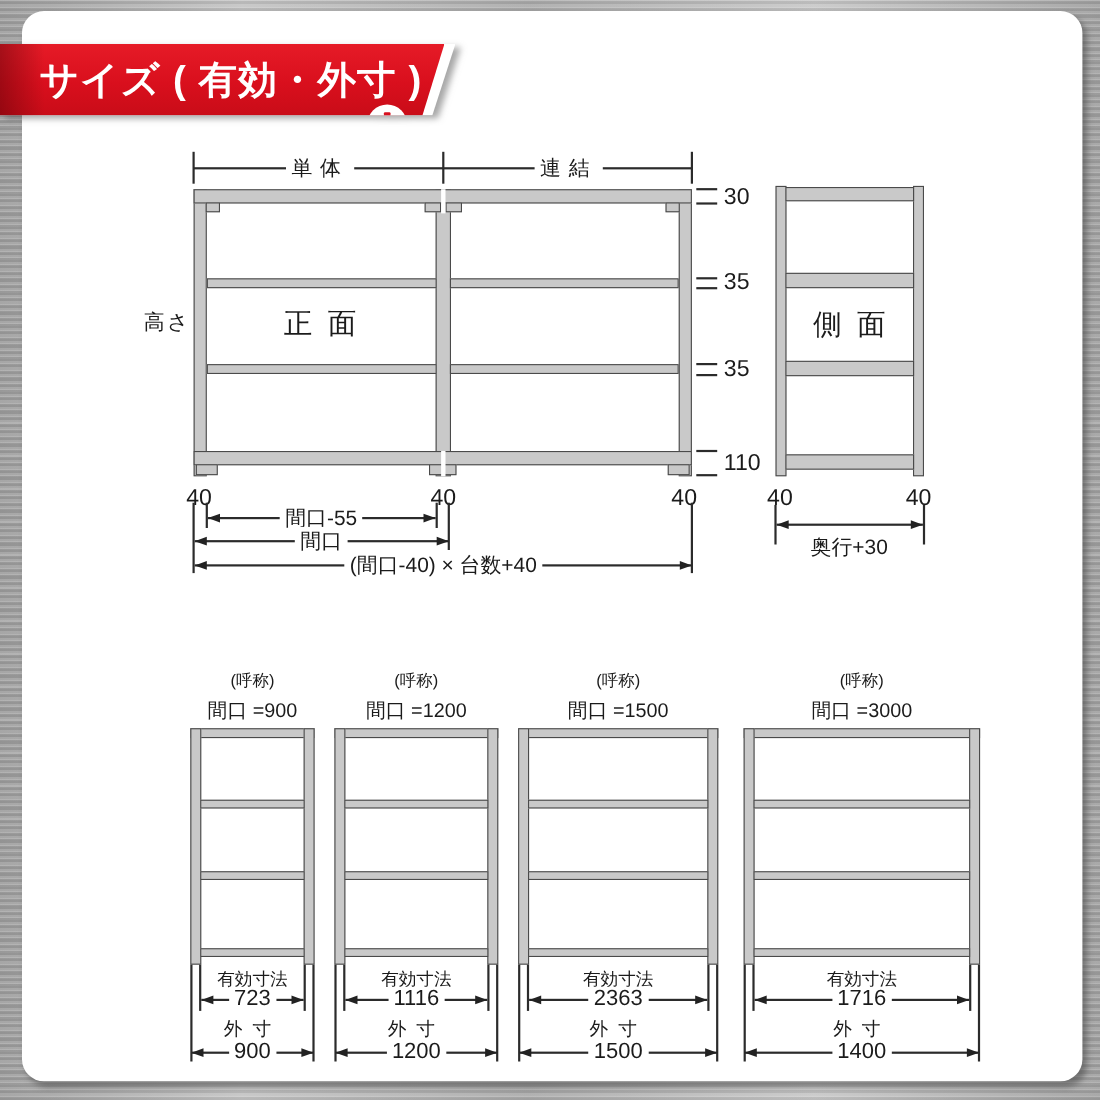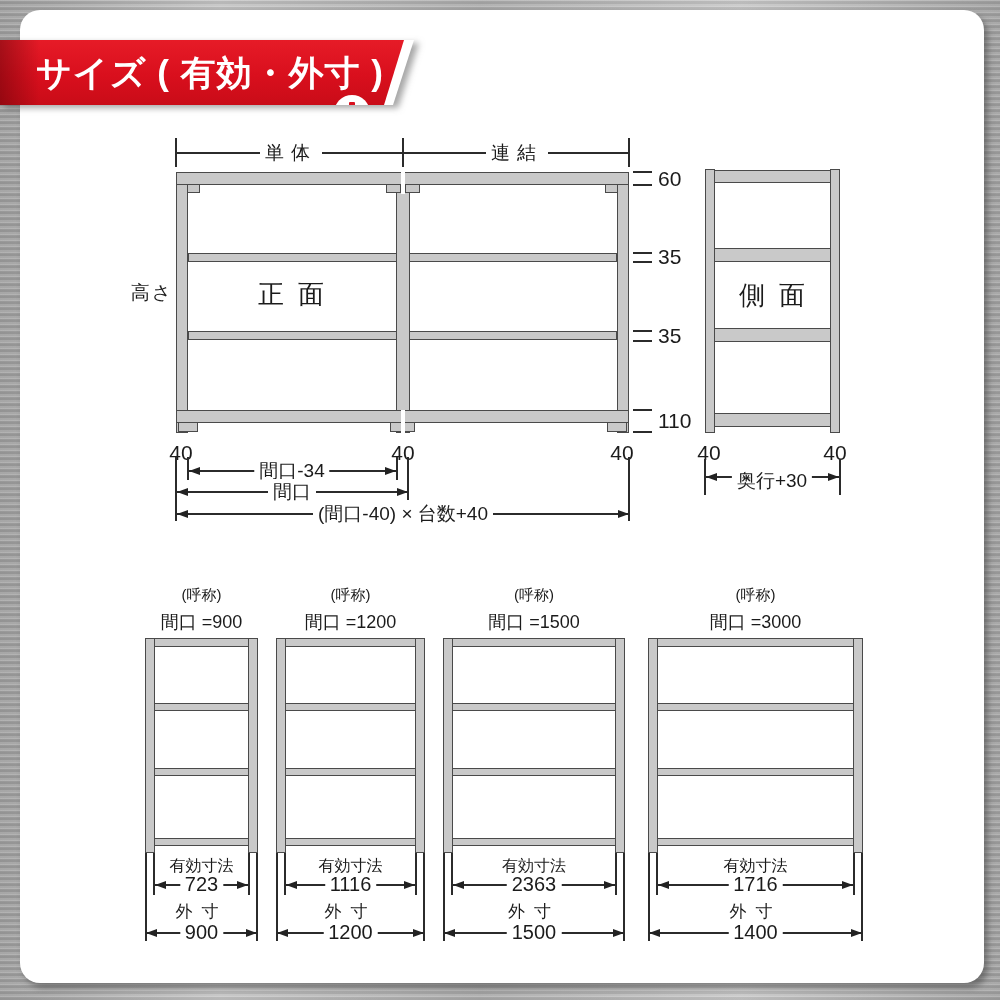--- a/index.html
+++ b/index.html
@@ -35,21 +35,21 @@
   .ctr{transform:translate(-50%,-50%);}
   .online{background:#fff;padding:0 5px;}
   .ah{position:absolute;width:0;height:0;border-top:4px solid transparent;border-bottom:4px solid transparent;}
   .ah.l{border-right:11px solid #222;}
   .ah.r{border-left:11px solid #222;}
   
   .viewname{font-size:26px;letter-spacing:14px;}
   .dimnum{font-size:21px;}
   .dimtxt{font-size:19px;}
   
-  .unit{position:absolute;top:580px;height:365px;}
+  .unit{position:absolute;top:604px;height:365px;margin-left:28px;}
   .u1{left:145px;width:113px;}
   .u2{left:276px;width:149px;}
   .u3{left:443px;width:182px;}
   .u4{left:648px;width:215px;}
   .unit .lbl{left:50%;}
   .u-name{top:6px;font-size:15px;transform:translateX(-50%);}
   .u-nom{top:30px;font-size:18px;transform:translateX(-50%);}
   .u-beam{left:0;right:0;top:58px;height:9px;}
   .u-pl{left:0;top:58px;width:10px;height:215px;}
   .u-pr{right:0;top:58px;width:10px;height:215px;}
@@ -113,21 +113,21 @@
   <div class="bar" style="left:390px;top:422px;width:25px;height:10px;"></div>
   <div class="bar" style="left:607px;top:422px;width:20px;height:10px;"></div>
   <div class="seam" style="left:401px;top:172px;width:4px;height:22px;"></div>
   <div class="seam" style="left:401px;top:410px;width:4px;height:23px;"></div>
 
   <span class="lbl ctr dimtxt" style="left:152px;top:293px;letter-spacing:2px;">高さ</span>
   <span class="lbl ctr viewname" style="left:298px;top:294px;">正面</span>
 
   <div class="hl" style="left:633px;top:171px;width:19px;"></div>
   <div class="hl" style="left:633px;top:184px;width:19px;"></div>
-  <span class="lbl dimnum" style="left:658px;top:167px;">60</span>
+  <span class="lbl dimnum" style="left:658px;top:167px;">30</span>
   <div class="hl" style="left:633px;top:252px;width:19px;"></div>
   <div class="hl" style="left:633px;top:261px;width:19px;"></div>
   <span class="lbl dimnum" style="left:658px;top:245px;">35</span>
   <div class="hl" style="left:633px;top:330px;width:19px;"></div>
   <div class="hl" style="left:633px;top:340px;width:19px;"></div>
   <span class="lbl dimnum" style="left:658px;top:324px;">35</span>
   <div class="hl" style="left:633px;top:409px;width:19px;"></div>
   <div class="hl" style="left:633px;top:431px;width:19px;"></div>
   <span class="lbl dimnum" style="left:658px;top:409px;">110</span>
 
@@ -137,21 +137,21 @@
 
   <div class="vl" style="left:175px;top:457px;height:64px;"></div>
   <div class="vl" style="left:187px;top:457px;height:23px;"></div>
   <div class="vl" style="left:396px;top:457px;height:23px;"></div>
   <div class="vl" style="left:407px;top:457px;height:43px;"></div>
   <div class="vl" style="left:628px;top:457px;height:64px;"></div>
 
   <div class="hl" style="left:189px;top:470px;width:207px;"></div>
   <span class="ah l" style="left:189px;top:467px;"></span>
   <span class="ah r" style="left:385px;top:467px;"></span>
-  <span class="lbl ctr online dimtxt" style="left:292px;top:471px;">間口-34</span>
+  <span class="lbl ctr online dimtxt" style="left:292px;top:471px;">間口-55</span>
 
   <div class="hl" style="left:177px;top:491px;width:231px;"></div>
   <span class="ah l" style="left:177px;top:488px;"></span>
   <span class="ah r" style="left:397px;top:488px;"></span>
   <span class="lbl ctr online dimtxt" style="left:292px;top:492px;">間口</span>
 
   <div class="hl" style="left:177px;top:513px;width:452px;"></div>
   <span class="ah l" style="left:177px;top:510px;"></span>
   <span class="ah r" style="left:618px;top:510px;"></span>
   <span class="lbl ctr online dimtxt" style="left:403px;top:514px;">(間口-40) × 台数+40</span>
@@ -163,21 +163,21 @@
   <div class="bar" style="left:714px;top:328px;width:117px;height:14px;"></div>
   <div class="bar" style="left:714px;top:413px;width:117px;height:14px;"></div>
   <span class="lbl ctr viewname" style="left:779px;top:295px;">側面</span>
   <span class="lbl ctr dimnum" style="left:709px;top:453px;">40</span>
   <span class="lbl ctr dimnum" style="left:835px;top:453px;">40</span>
   <div class="vl" style="left:704px;top:459px;height:36px;"></div>
   <div class="vl" style="left:839px;top:459px;height:36px;"></div>
   <div class="hl" style="left:706px;top:476px;width:133px;"></div>
   <span class="ah l" style="left:706px;top:473px;"></span>
   <span class="ah r" style="left:828px;top:473px;"></span>
-  <span class="lbl ctr online dimtxt" style="left:772px;top:481px;">奥行+30</span>
+  <span class="lbl ctr online dimtxt" style="left:772px;top:498px;">奥行+30</span>
 
   <div class="unit u1">
     <span class="lbl u-name">(呼称)</span>
     <span class="lbl u-nom">間口 =900</span>
     <div class="bar u-beam"></div>
     <div class="bar u-pl"></div>
     <div class="bar u-pr"></div>
     <div class="bar u-s1"></div>
     <div class="bar u-s2"></div>
     <div class="bar u-s3"></div>

